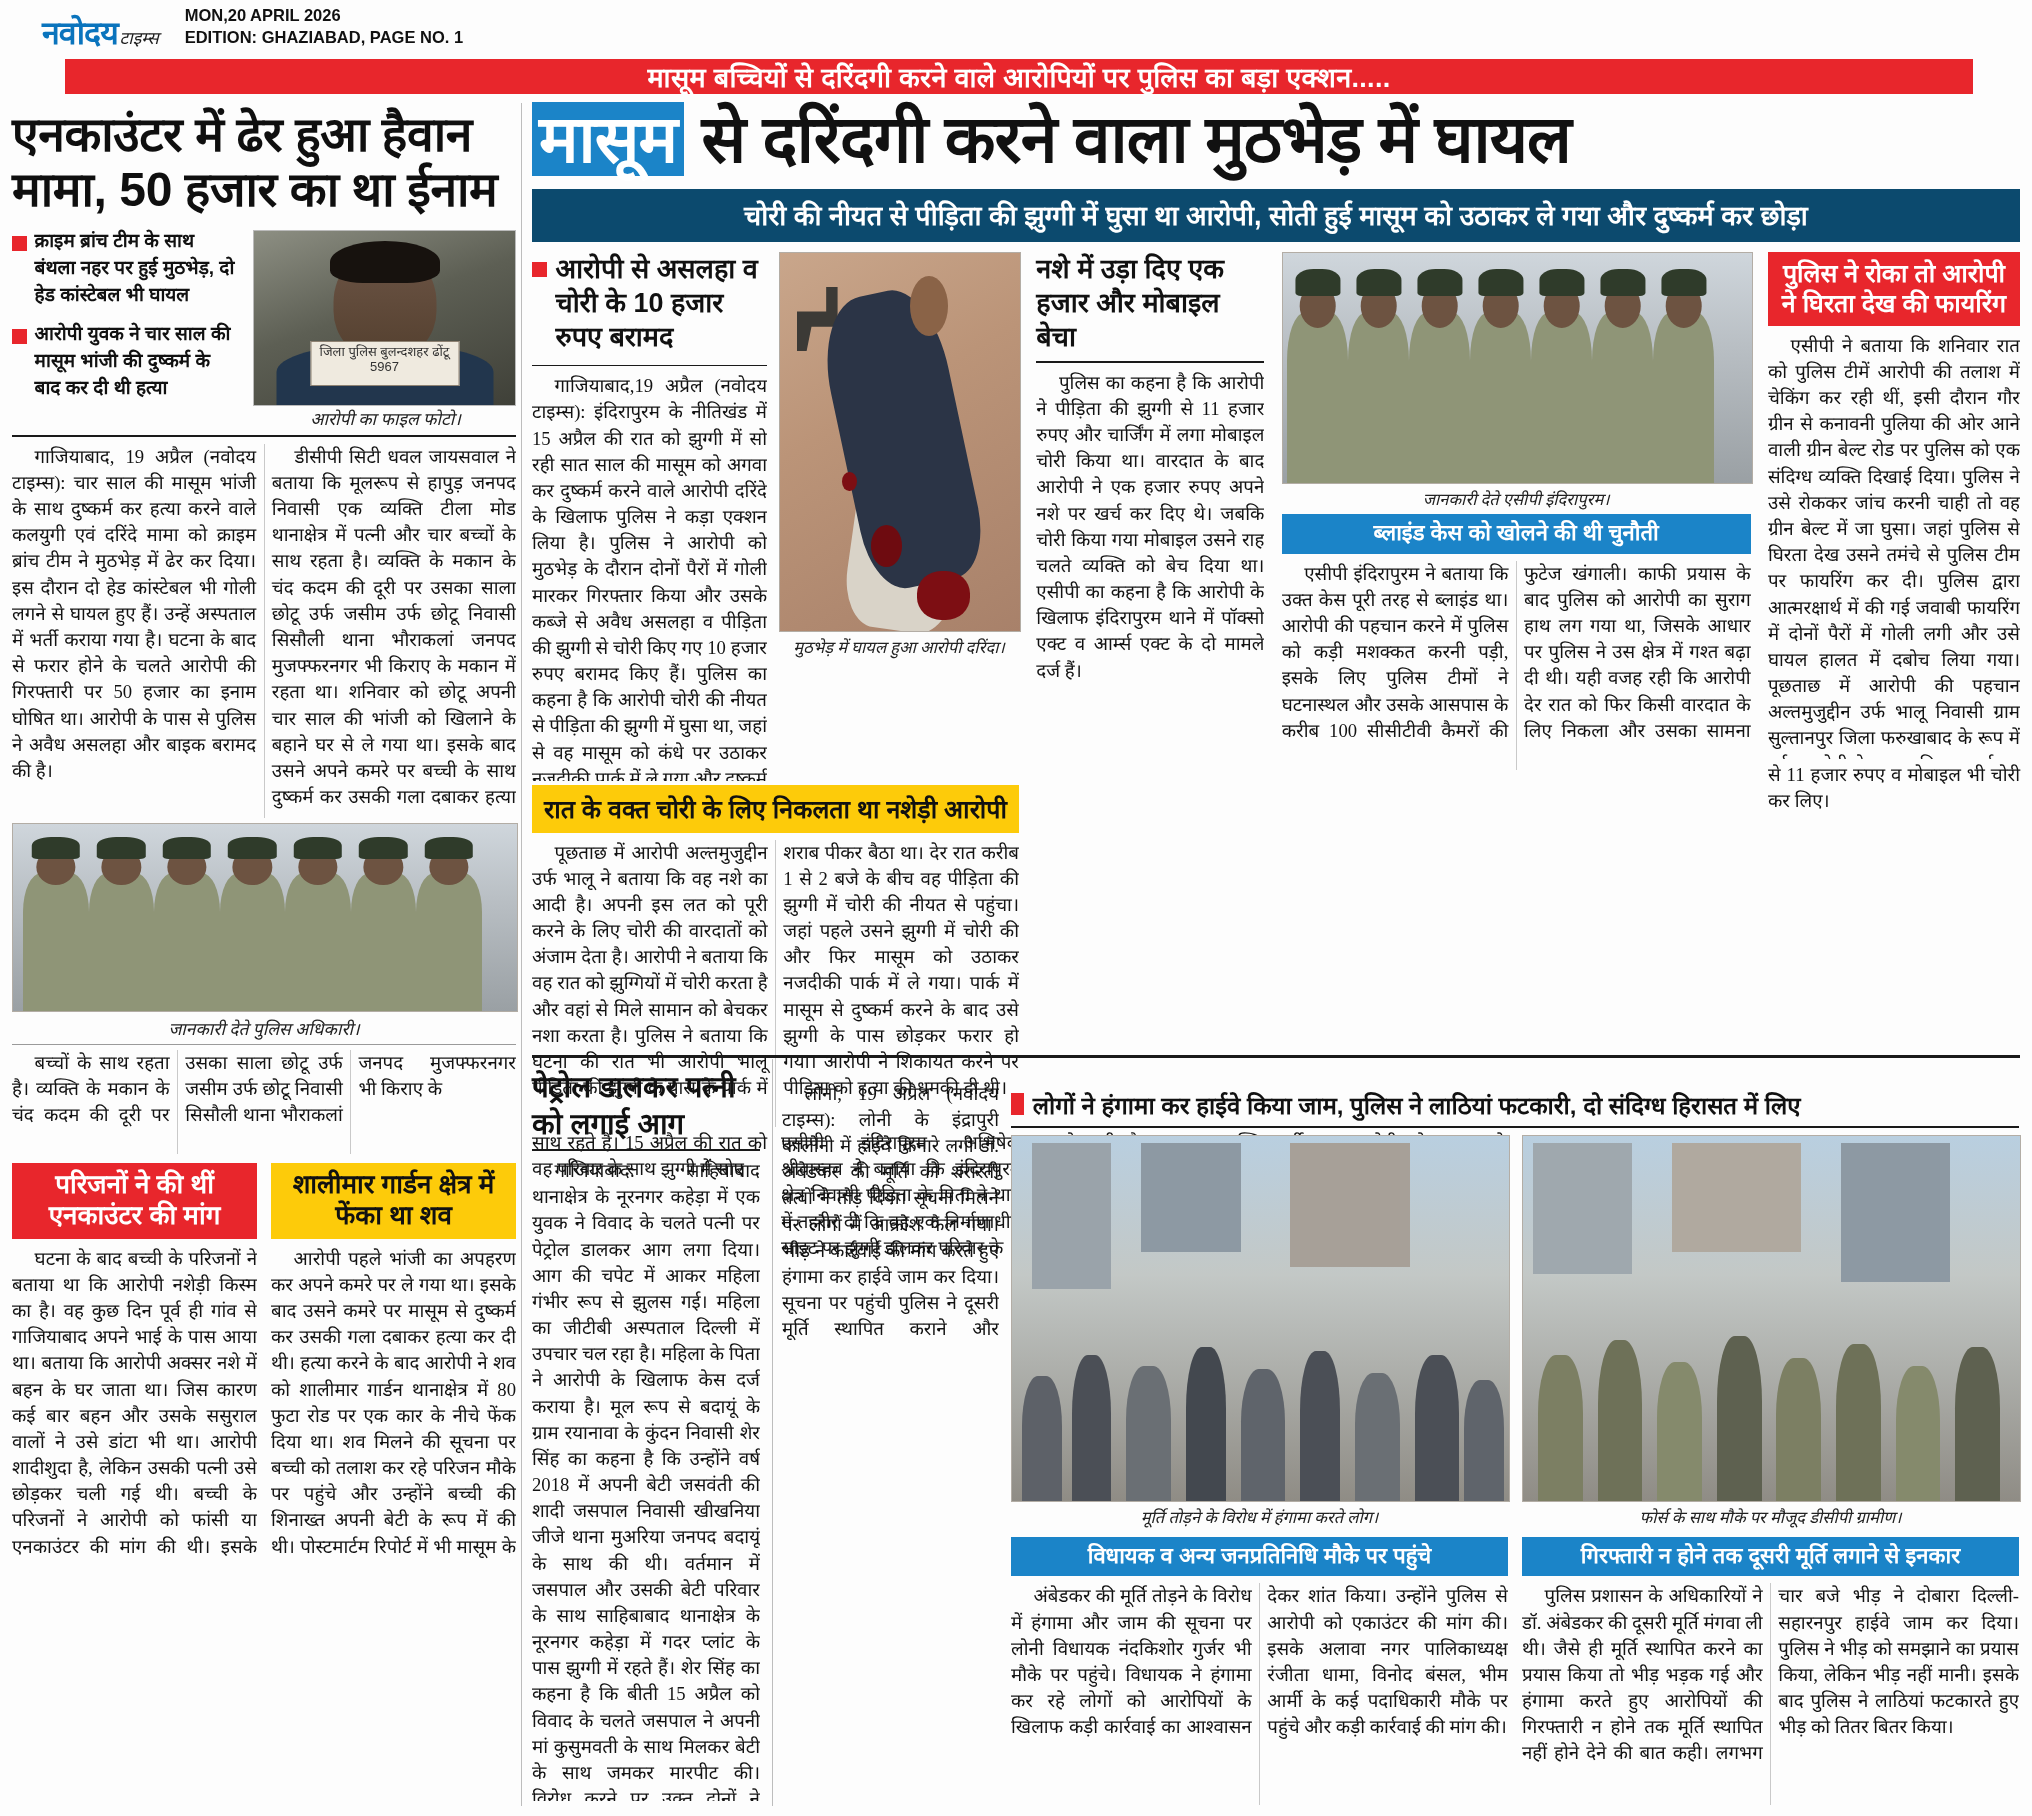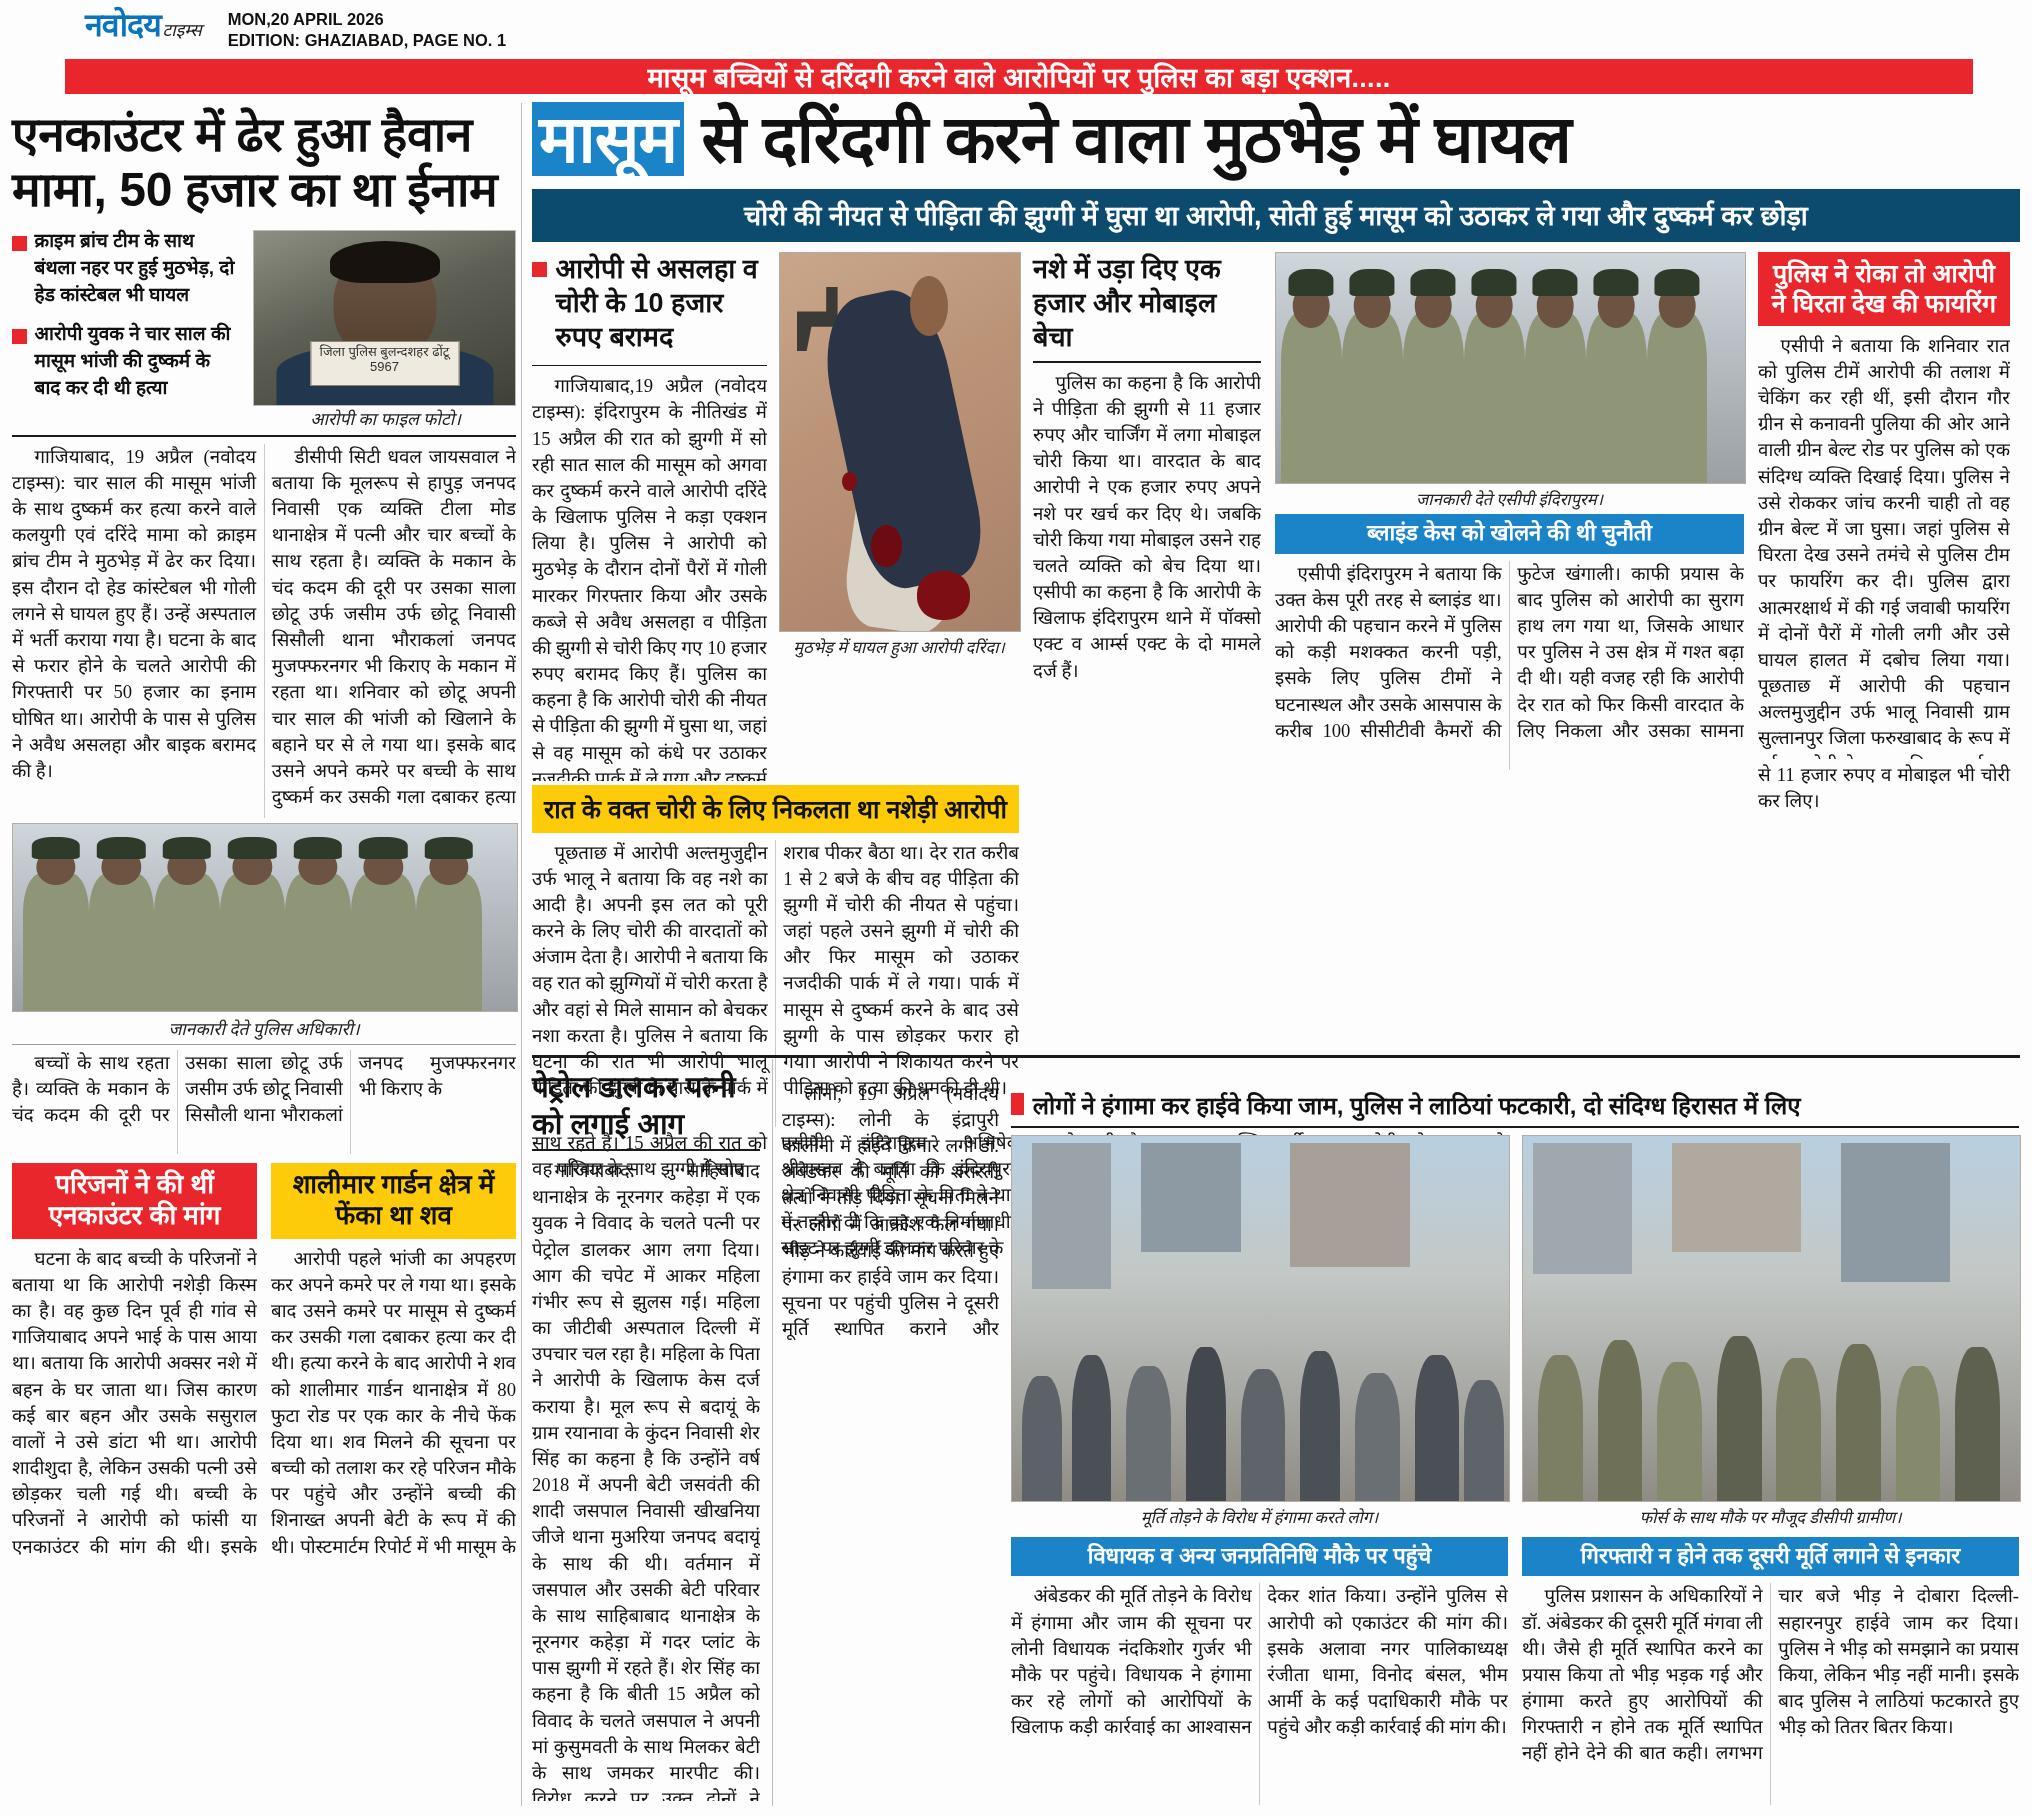--- a/index.html
+++ b/index.html
@@ -7,21 +7,21 @@
   body{
     width:2033px;height:1816px;
     background:#ffffff;
     font-family:"Liberation Serif","DejaVu Serif",serif;
     color:#111;
     overflow:hidden;
   }
   .page{position:relative;width:2033px;height:1816px;background:#fdfdfd;}
 
   
-  .masthead{display:flex;align-items:flex-start;padding:8.7px 0 5.2px 42px;height:54px;box-sizing:border-box;margin-left:43px;}
+  .masthead{display:flex;align-items:flex-end;padding:8.7px 0 5.2px 42px;height:54px;box-sizing:border-box;}
   .logo{display:flex;align-items:baseline;}
   .logo-main{
     font-family:"Liberation Sans","DejaVu Sans",sans-serif;
     font-weight:bold;font-size:32px;color:#0a74bd;letter-spacing:-0.9px;
     line-height:1;
   }
   .logo-sub{
     font-family:"Liberation Sans","DejaVu Sans",sans-serif;
     font-size:17.4px;color:#1b1b1b;font-style:italic;margin-left:1.7px;line-height:1;
   }
@@ -262,21 +262,21 @@
 
     <div class="centerblk">
 
       <div class="mainhead">
         <span class="hl">मासूम</span>
         <span>से दरिंदगी करने वाला मुठभेड़ में घायल</span>
       </div>
 
       <div class="subbar">चोरी की नीयत से पीड़िता की झुग्गी में घुसा था आरोपी, सोती हुई मासूम को उठाकर ले गया और दुष्कर्म कर छोड़ा</div>
 
-      <div style="display:flex;gap:14px;margin-top:10.4px;">
+      <div style="display:flex;gap:14px;margin-top:10.4px;justify-content:space-between;">
 
         <div style="width:487px;">
           <div style="display:flex;gap:12px;">
             <div style="width:235px;">
               <div class="subhead-wrap">
                 <div class="bsq" style="margin-top:10.4px;"></div>
                 <div class="subhead">आरोपी से असलहा व चोरी के 10 हजार रुपए बरामद</div>
               </div>
               <div class="hrule" style="margin:3.5px 0 7px 0;"></div>
               <div class="body-txt" style="height:408px;overflow:hidden;">

